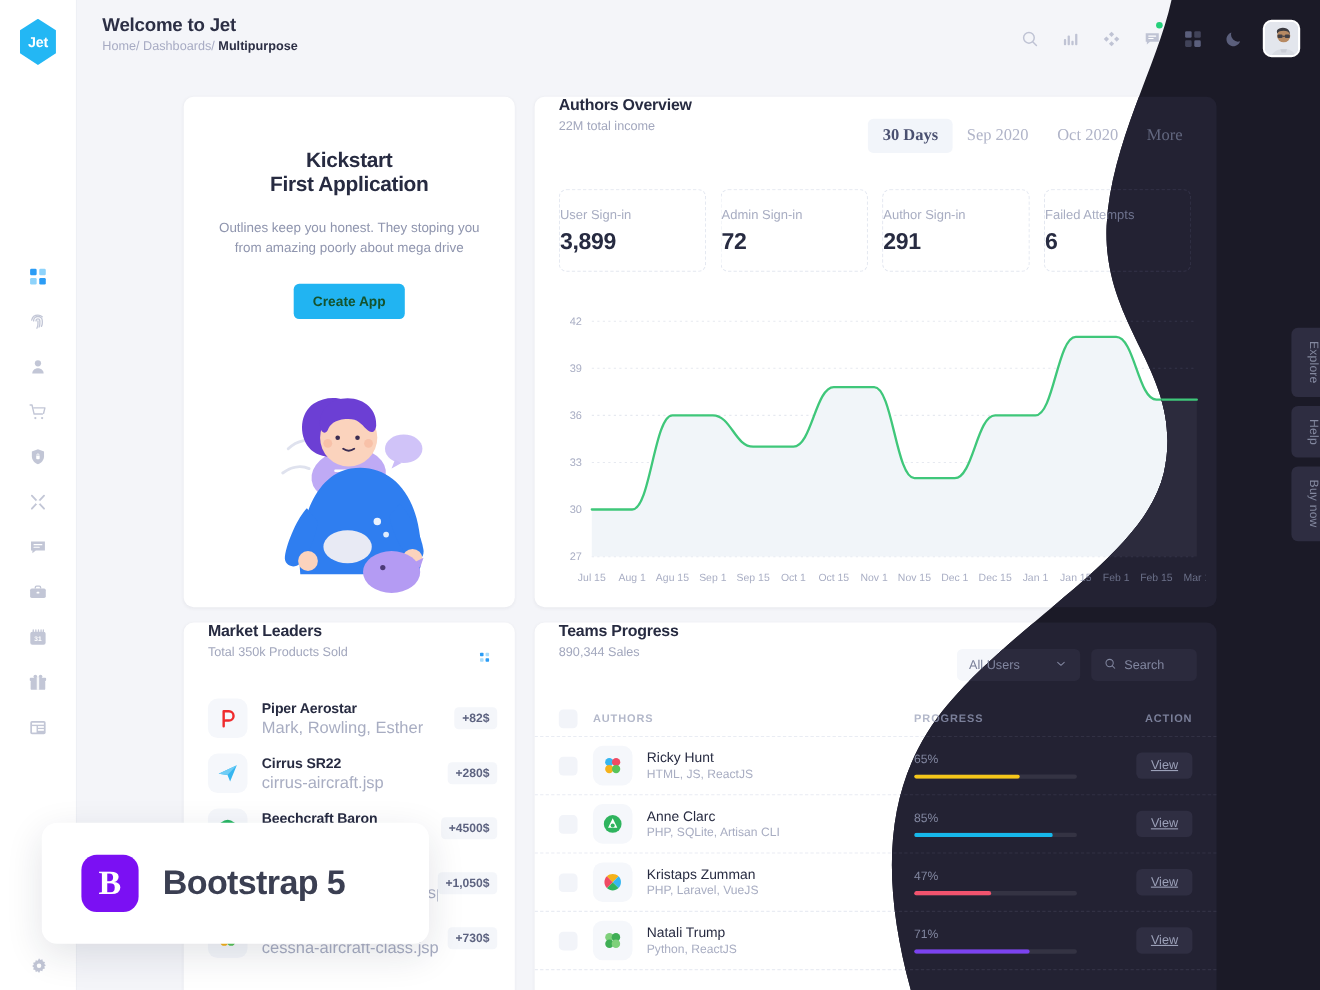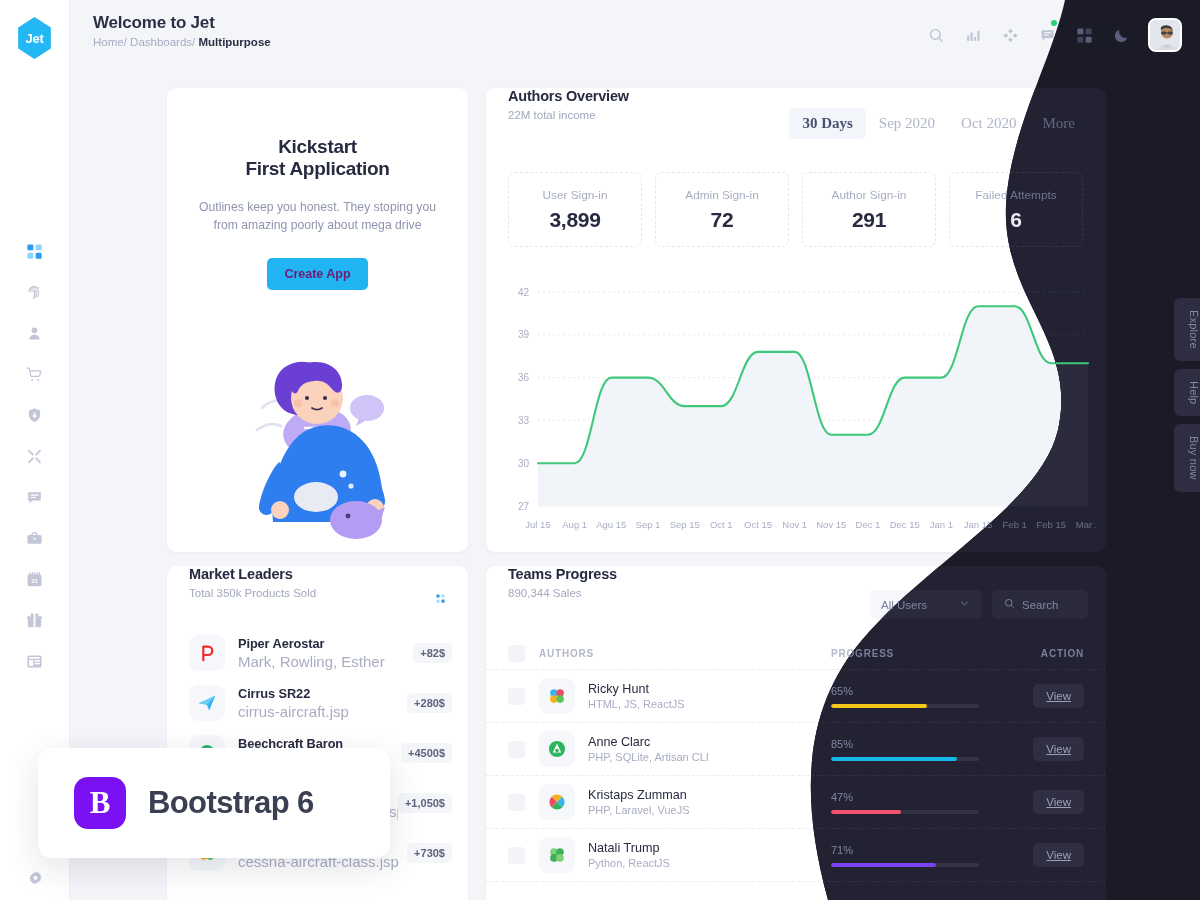--- a/index.html
+++ b/index.html
@@ -54,42 +54,42 @@
   }
 
   
   .card { position: absolute; background: #fff; border-radius: 9px; box-shadow: 0 1px 3px rgba(30,34,60,.05); }
 
   
   #kickstart { left: 167px; top: 88px; width: 301px; height: 464px; }
   .ks-title { text-align: center; margin-top: 48px; font-size: 19px; font-weight: 700; color: #272b41; line-height: 1.18; letter-spacing: -0.3px; }
   .ks-sub { text-align: center; margin-top: 18px; padding: 0 26px; font-size: 12.2px; color: #8f95ae; line-height: 1.45; }
   .ks-btn {
-    display: block; margin: 24px auto 0; background: #21b4f2; color: #701a75;
+    display: block; margin: 24px auto 0; background: #21b4f2; color: #14532d;
     border: none; border-radius: 5px; padding: 9px 17px; font-size: 12.5px; font-weight: 700;
     font-family: inherit; cursor: pointer;
   }
   .ks-art { position: absolute; left: 0; right: 0; bottom: 10px; height: 230px; }
 
   
   #authors { left: 486px; top: 88px; width: 620px; height: 464px; }
   .card-h { position: absolute; left: 22px; top: 0; }
   .card-title { font-size: 14.5px; font-weight: 700; color: #272b41; letter-spacing: -0.2px; }
   .card-sub { margin-top: 5px; font-size: 11.5px; color: #a2a7bd; }
   .seg { position: absolute; right: 18px; top: 20px; display: flex; align-items: center; }
   .seg button {
     background: transparent; border: none; font-family: Liberation Serif, serif; font-size: 15px;
     color: #b0b4c8; padding: 7px 13px; border-radius: 5px; cursor: pointer;
   }
   .seg button.active { background: #f2f5fa; color: #4a5070; font-weight: 600; }
 
   .stats { position: absolute; left: 22px; top: 84px; display: flex; gap: 13px; }
   .stat {
     width: 134px; height: 75px; border: 1px dashed #e3e7f0; border-radius: 7px;
-    display: flex; flex-direction: column; align-items: center; justify-content: center;
+    display: flex; flex-direction: column; align-items: flex-start; justify-content: center;
   }
   .stat-label { font-size: 11.8px; color: #a8adc2; }
   .stat-value { margin-top: 6px; font-size: 21px; font-weight: 700; color: #272b41; letter-spacing: -0.3px; }
 
   
   .chart-wrap { position: absolute; left: 10px; top: 190px; width: 600px; height: 260px; }
   .chart-svg { display:block; }
   .y-lab { font-size: 10px; fill: #a9aec4; font-family: "Liberation Sans", sans-serif; }
   .x-lab { font-size: 9.5px; fill: #a9aec4; font-family: "Liberation Sans", sans-serif; text-anchor: middle; }
 
@@ -1164,16 +1164,16 @@
     </div>
 
   <div class="rail">
     <div class="rail-tab">Explore</div>
     <div class="rail-tab">Help</div>
     <div class="rail-tab">Buy now</div>
   </div>
 
   <div id="bs-badge">
     <div class="bs-logo">B</div>
-    <div class="bs-text">Bootstrap 6</div>
+    <div class="bs-text">Bootstrap 5</div>
   </div>
 
 </div>
 
 </body></html>

